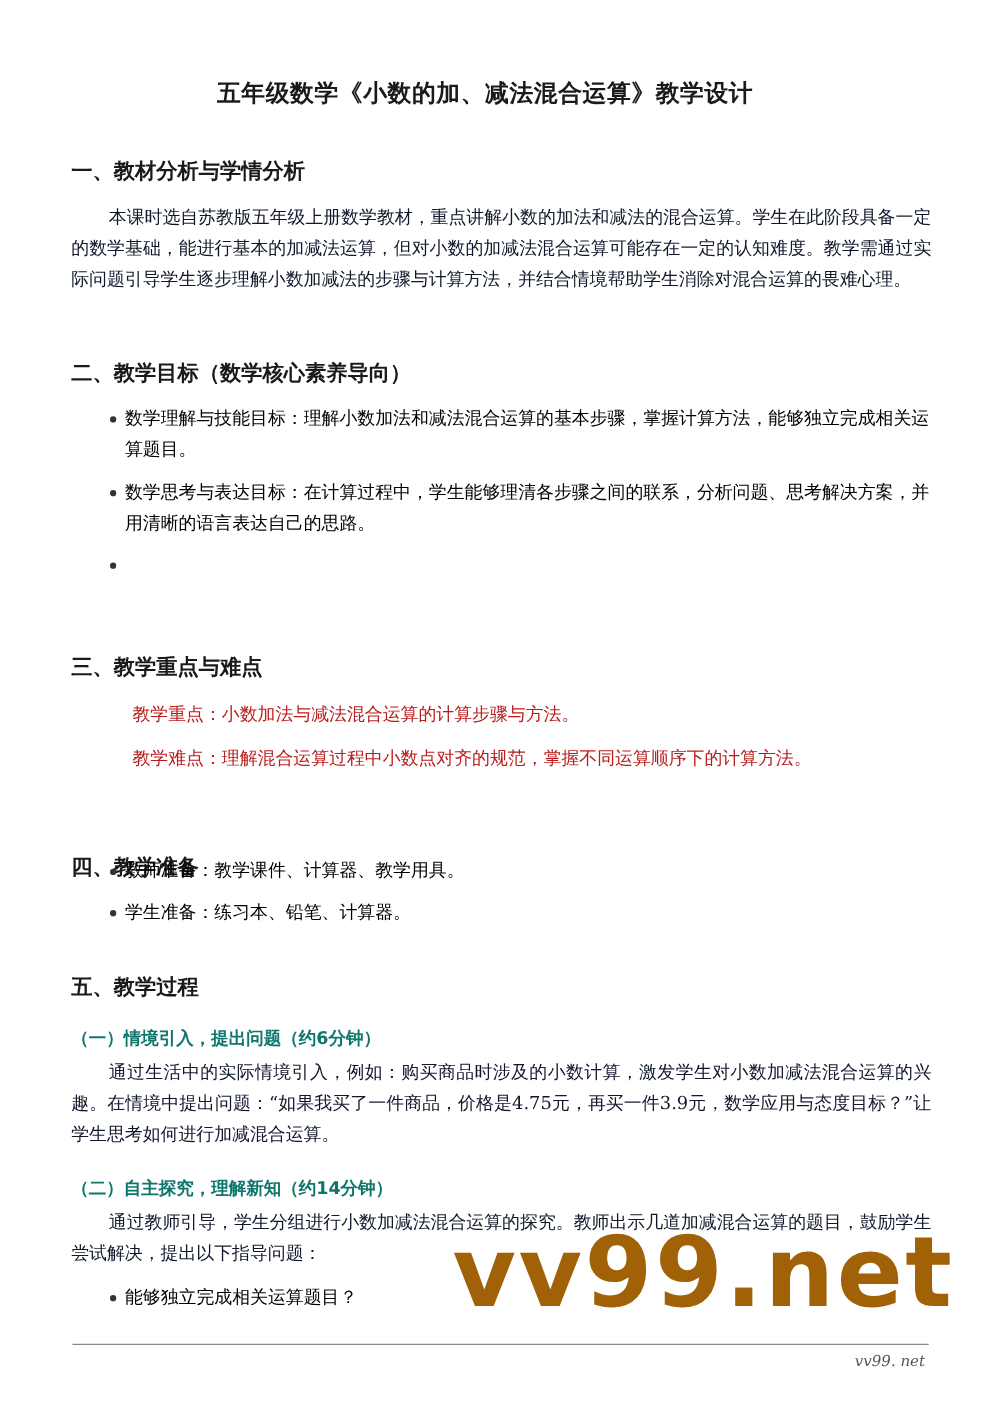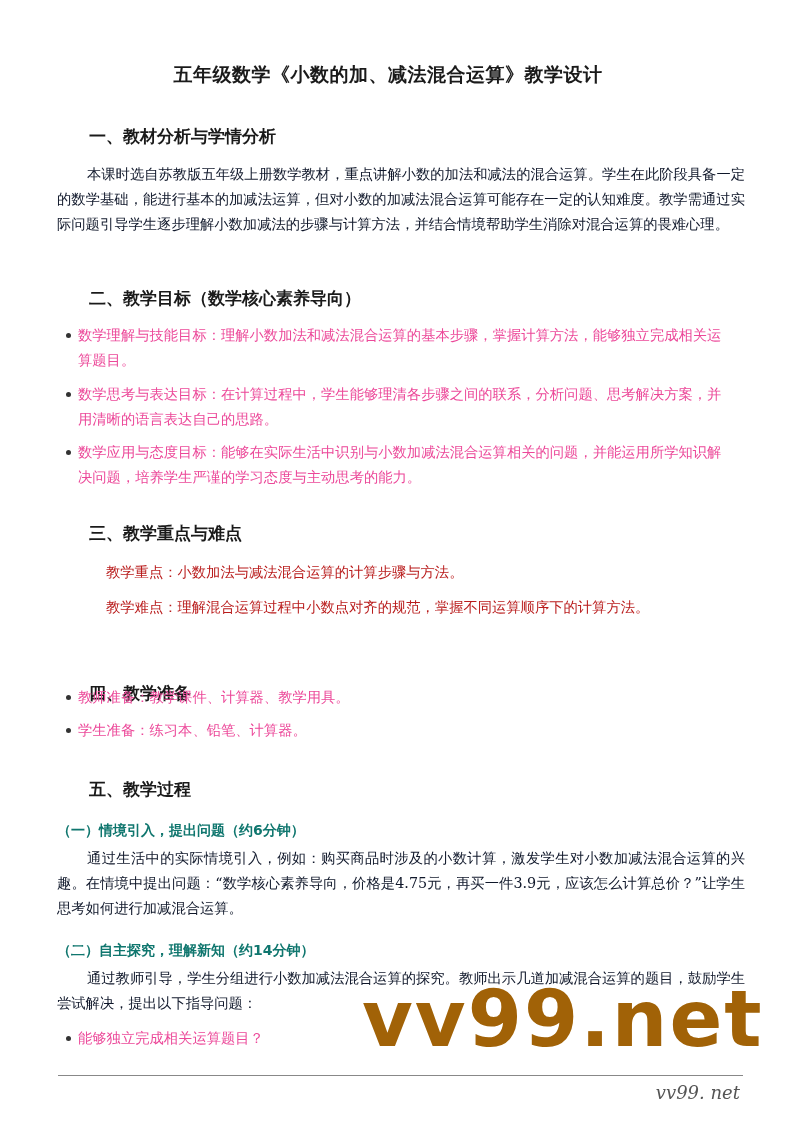--- a/index.html
+++ b/index.html
@@ -32,21 +32,20 @@
       color: #1a1a1a;
       letter-spacing: 0.5px;
     }
     .h2 {
       position: absolute;
       left: 57px;
       font-family: "DejaVu Sans", "Liberation Sans", sans-serif;
       font-weight: bold;
       font-size: 17px;
       color: #1a1a1a;
-      margin-left: 32px;
     }
     .h3 {
       position: absolute;
       left: 57px;
       font-family: "DejaVu Sans", "Liberation Sans", sans-serif;
       font-weight: bold;
       font-size: 14px;
       color: #0f766e;
     }
     .para {
@@ -62,25 +61,25 @@
     .plain {
       position: absolute;
       left: 106px;
       width: 655px;
       font-size: 14.3px;
       line-height: 25px;
       color: #b91c1c;
     }
     .bullet-item {
       position: absolute;
-      left: 78px;
+      left: 100px;
       width: 655px;
       font-size: 14.3px;
       line-height: 25px;
-      color: #ec4899;
+      color: #000000;
     }
     .bullet-dot {
       position: absolute;
       left: -12px;
       top: 10px;
       width: 5px;
       height: 5px;
       border-radius: 50%;
       background: #333;
     }
@@ -104,21 +103,21 @@
       width: 685px;
       height: 1px;
       background: #888;
     }
     .footer-text {
       position: absolute;
       right: 60px;
       top: 1082px;
       font-family: "DejaVu Serif", "Liberation Serif", serif;
       font-style: italic;
-      font-size: 18px;
+      font-size: 12px;
       color: #555;
     }
   </style>
 </head>
 <body>
 
 <div class="page">
 
   <div class="watermark">vv99.net</div>
 
@@ -133,41 +132,40 @@
     <div class="bullet-item" style="top:323px;">
       <span class="bullet-dot"></span>
       <span>数学理解与技能目标：理解小数加法和减法混合运算的基本步骤，掌握计算方法，能够独立完成相关运算题目。</span>
     </div>
     <div class="bullet-item" style="top:382px;">
       <span class="bullet-dot"></span>
       <span>数学思考与表达目标：在计算过程中，学生能够理清各步骤之间的联系，分析问题、思考解决方案，并用清晰的语言表达自己的思路。</span>
     </div>
     <div class="bullet-item" style="top:440px;">
       <span class="bullet-dot"></span>
-      <span>数学应用与态度目标：能够在实际生活中识别与小数加减法混合运算相关的问题，并能运用所学知识解决问题，培养学生严谨的学习态度与主动思考的能力。</span>
     </div>
 
     <div class="h2" style="top:522px;">三、教学重点与难点</div>
     <div class="plain" style="top:560px;">教学重点：小数加法与减法混合运算的计算步骤与方法。</div>
     <div class="plain" style="top:595px;">教学难点：理解混合运算过程中小数点对齐的规范，掌握不同运算顺序下的计算方法。</div>
 
     <div class="h2" style="top:682px;">四、教学准备</div>
     <div class="bullet-item" style="top:685px;">
       <span class="bullet-dot"></span>
       <span>教师准备：教学课件、计算器、教学用具。</span>
     </div>
     <div class="bullet-item" style="top:718px;">
       <span class="bullet-dot"></span>
       <span>学生准备：练习本、铅笔、计算器。</span>
     </div>
 
     <div class="h2" style="top:778px;text-align:center;">五、教学过程</div>
 
     <div class="h3" style="top:822px;">（一）情境引入，提出问题（约6分钟）</div>
-    <div class="para" style="top:846px;">通过生活中的实际情境引入，例如：购买商品时涉及的小数计算，激发学生对小数加减法混合运算的兴趣。在情境中提出问题：“数学核心素养导向，价格是4.75元，再买一件3.9元，应该怎么计算总价？”让学生思考如何进行加减混合运算。</div>
+    <div class="para" style="top:846px;">通过生活中的实际情境引入，例如：购买商品时涉及的小数计算，激发学生对小数加减法混合运算的兴趣。在情境中提出问题：“如果我买了一件商品，价格是4.75元，再买一件3.9元，数学应用与态度目标？”让学生思考如何进行加减混合运算。</div>
 
     <div class="h3" style="top:942px;">（二）自主探究，理解新知（约14分钟）</div>
     <div class="para" style="top:966px;">通过教师引导，学生分组进行小数加减法混合运算的探究。教师出示几道加减混合运算的题目，鼓励学生尝试解决，提出以下指导问题：</div>
     <div class="bullet-item" style="top:1026px;">
       <span class="bullet-dot"></span>
       <span>能够独立完成相关运算题目？</span>
     </div>
 
   </div>
 

